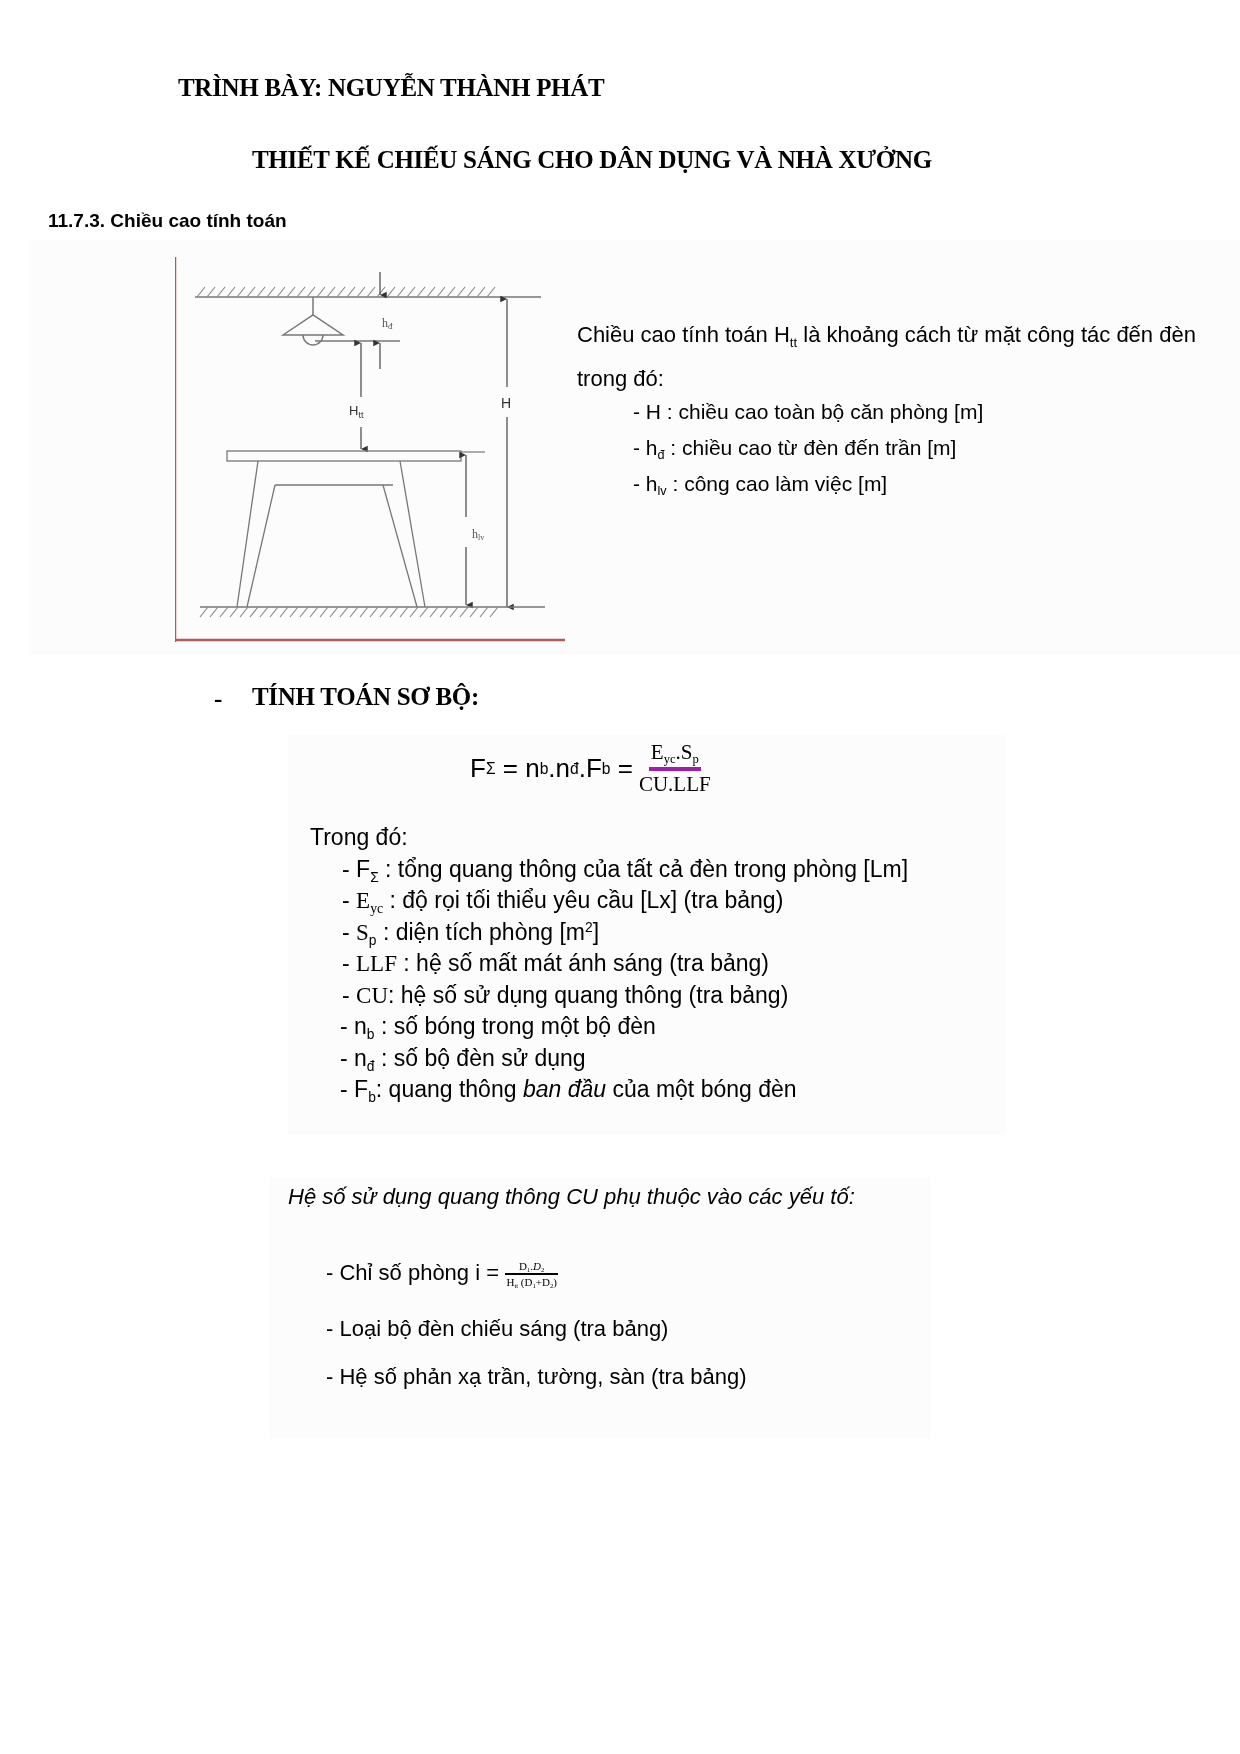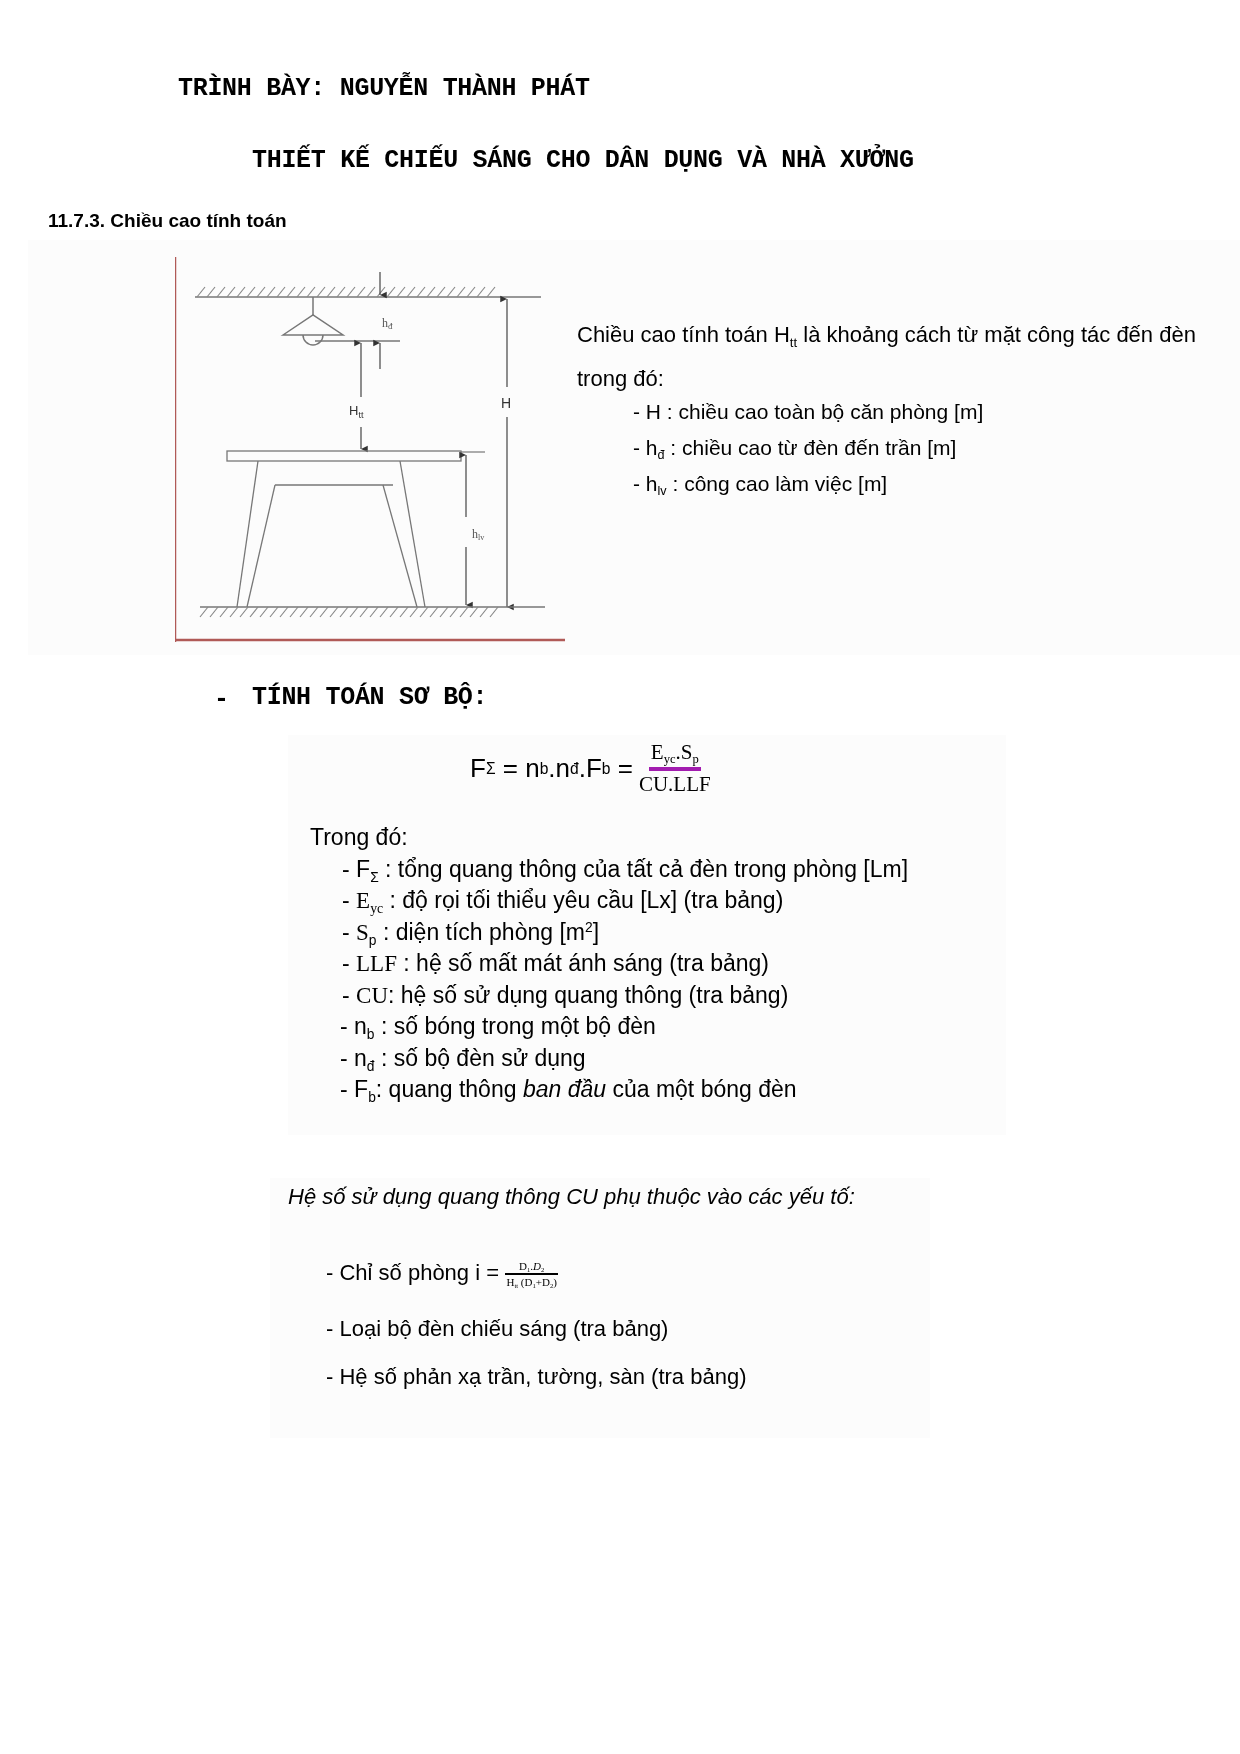--- a/index.html
+++ b/index.html
@@ -1,18 +1,18 @@
 <!DOCTYPE html>
 <html><head>
   <meta charset="utf-8">
   <style>
     html, body { margin: 0; padding: 0; background: #ffffff; }
     body { width: 1240px; height: 1754px; position: relative; overflow: hidden; color: #000; }
     .abs { position: absolute; }
-    .serif-b { font-family: Liberation Mono, monospace; font-weight: bold; }
+    .serif-b { font-family: Liberation Serif, serif; font-weight: bold; }
     .sans { font-family: "Liberation Sans", "DejaVu Sans", sans-serif; }
     .serif { font-family: "Liberation Serif", "DejaVu Serif", serif; }
 
     #author { left: 178px; top: 74px; font-size: 25px; letter-spacing: -0.3px; }
     #doc-title { left: 252px; top: 146px; font-size: 25px; letter-spacing: -0.3px; }
     #section-heading { left: 48px; top: 210px; font-size: 19px; font-weight: bold; }
 
     
     #block1 { left: 28px; top: 240px; width: 1212px; height: 415px; background: #fcfcfc; }
     #diagram { left: 175px; top: 257px; width: 390px; height: 385px; }

